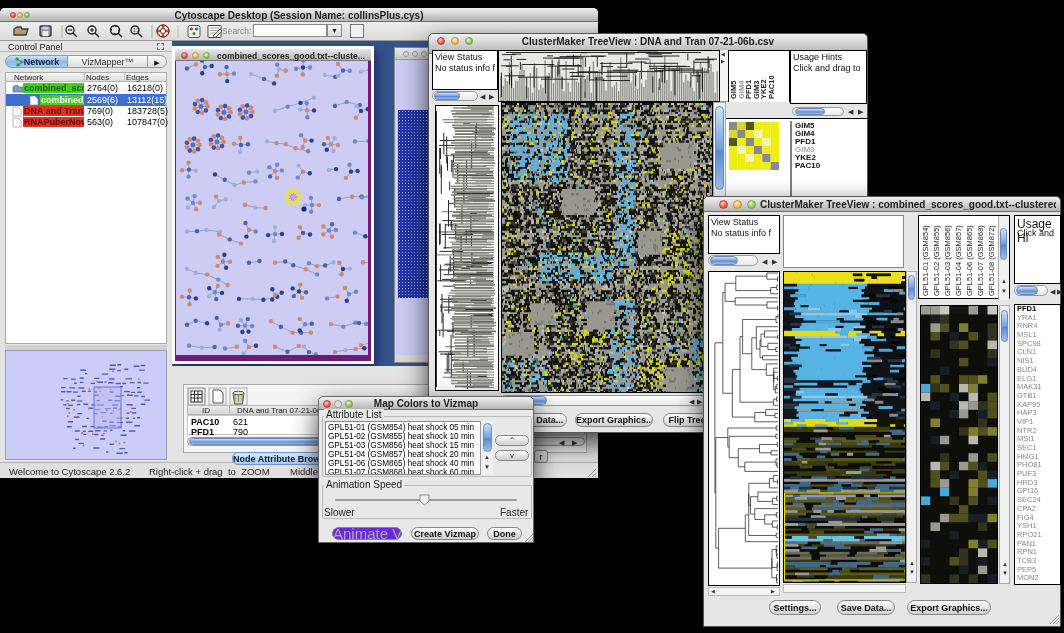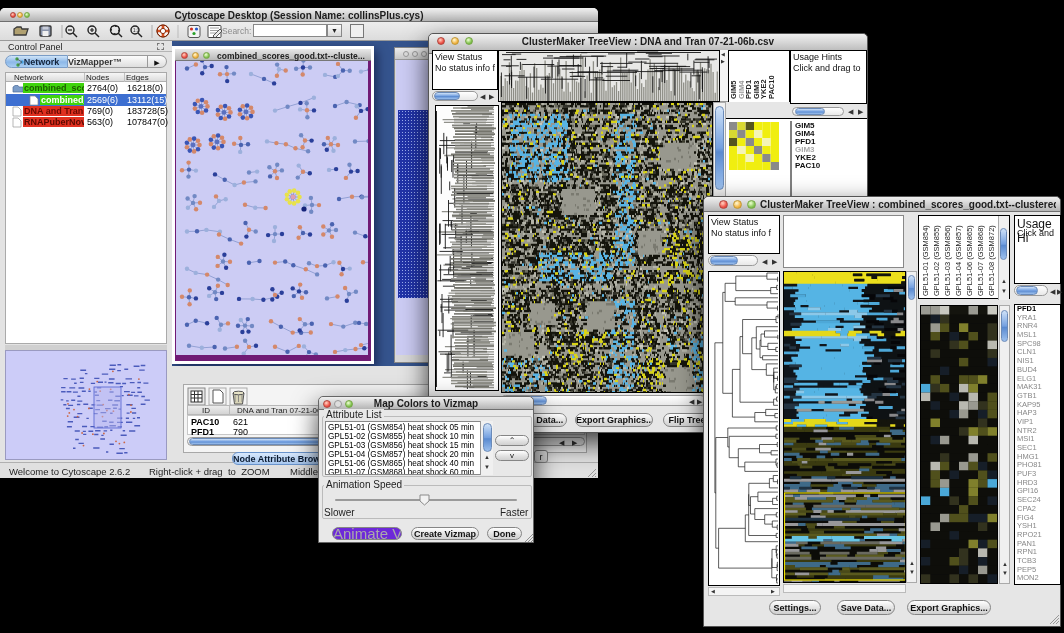--- a/index.html
+++ b/index.html
@@ -78,21 +78,21 @@
   </div>
 
   <div class="abs" style="left:0;top:33px;width:172px;height:429px;background:#e3e3e3">
     <div class="abs" style="left:0;top:0;width:100%;height:11px;border-bottom:1px solid #b5b5b5">
       <span class="abs" style="left:8px;top:1px;font-size:9px;color:#222">Control Panel</span>
       <i class="abs" style="left:157px;top:2px;width:7px;height:7px;border:1px dashed #777"></i>
     </div>
 
     <div class="abs" style="left:5px;top:14px;width:162px;height:13px">
       <div class="abs" style="left:0;top:0;width:63px;height:13px;border-radius:7px 0 0 7px;background:linear-gradient(#cfe4f8,#8db8e8 55%,#a8cdf2);border:1px solid #7a9cc6;font-size:9px;font-weight:bold;color:#13233a;text-align:center;line-height:12px"><span style="padding-left:10px">Network</span></div>
-      <div class="abs" style="left:63px;top:0;width:80px;height:13px;background:linear-gradient(#fcfcfc,#dedede);border:1px solid #9a9a9a;border-left:none;font-size:9px;font-weight:bold;color:#333;line-height:12px">VizMapper™</div>
+      <div class="abs" style="left:63px;top:0;width:80px;height:13px;background:linear-gradient(#fcfcfc,#dedede);border:1px solid #9a9a9a;border-left:none;font-size:9px;font-weight:normal;color:#333;text-align:center;line-height:12px">VizMapper™</div>
       <div class="abs" style="left:143px;top:0;width:19px;height:13px;border-radius:0 7px 7px 0;background:linear-gradient(#fcfcfc,#dedede);border:1px solid #9a9a9a;border-left:none;font-size:7px;color:#111;text-align:center;line-height:13px">▶</div>
       <svg width="14" height="13" style="left:8px;top:0">
           <circle cx="4" cy="4" r="1.7" fill="#44a044"></circle>
           <circle cx="9" cy="7" r="1.7" fill="#44a0e0"></circle>
           <circle cx="5" cy="10" r="1.7" fill="#44a044"></circle>
           <path d="M4 4l5 3-4 3" stroke="#555" fill="none" stroke-width="0.8"></path>
         </svg>
     </div>
 
     <div class="abs" style="left:5px;top:31px;width:162px;height:272px;background:#fff;border:1px solid #aaa">

